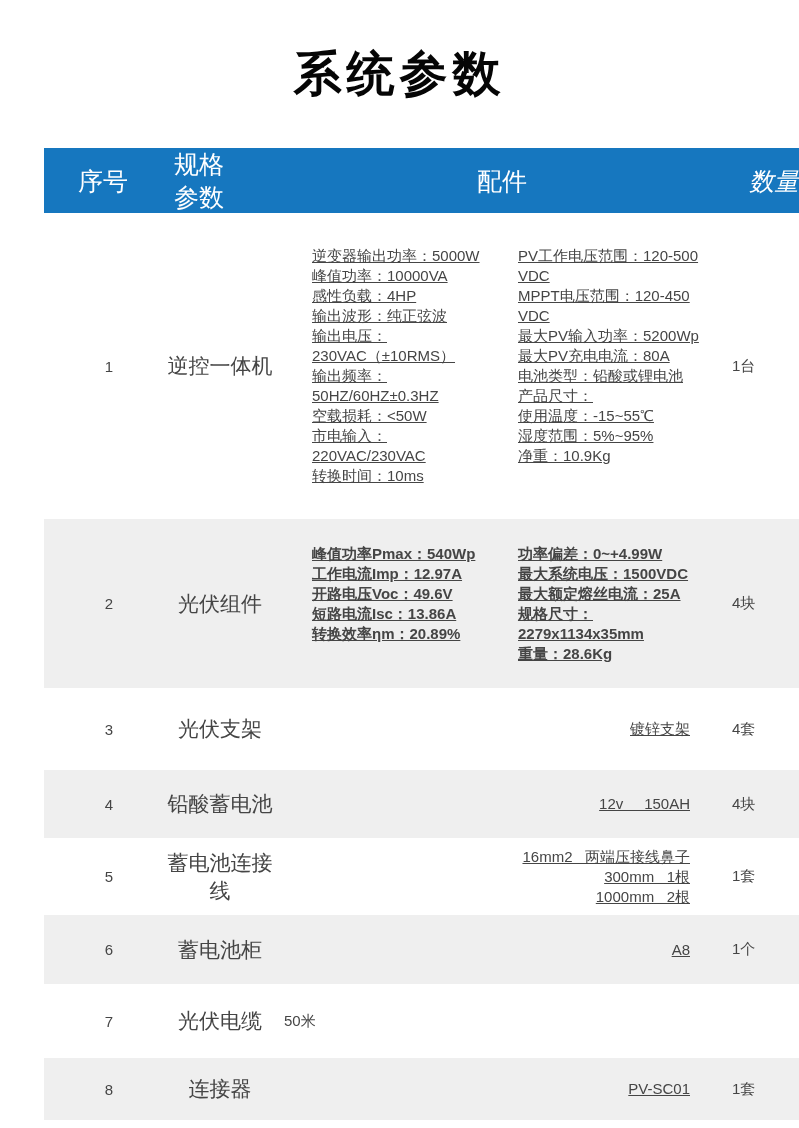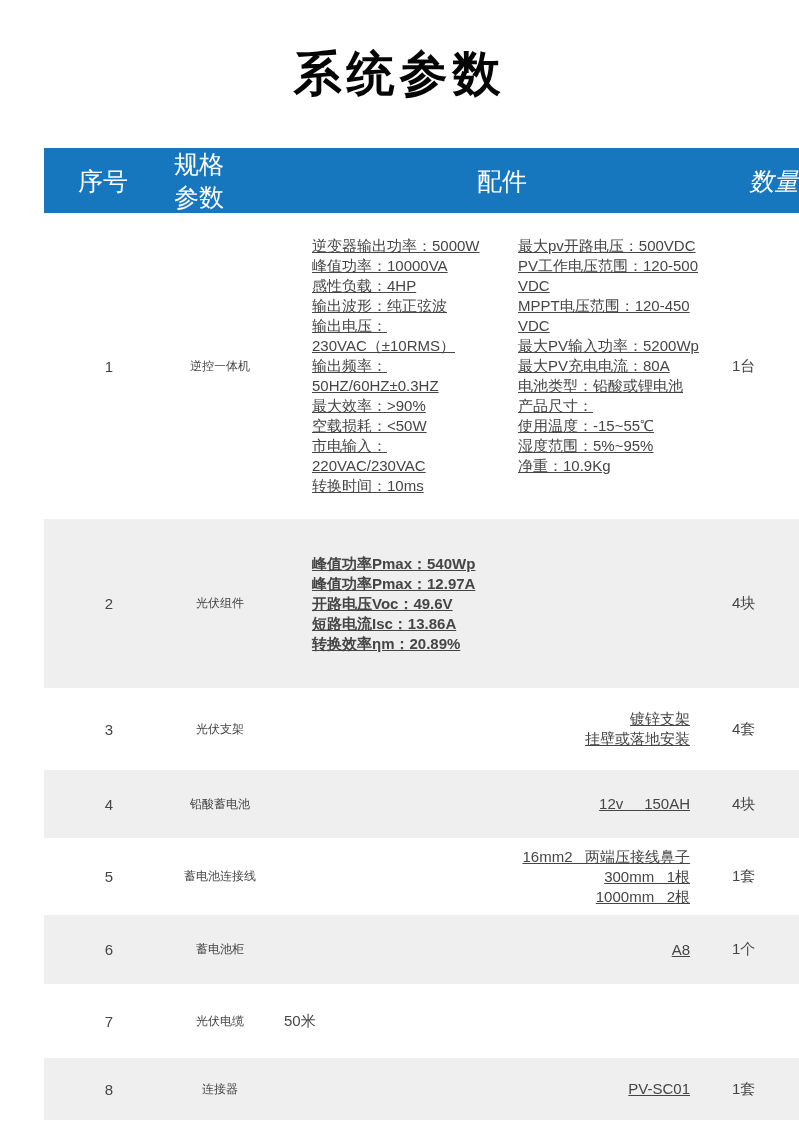--- a/index.html
+++ b/index.html
@@ -50,21 +50,21 @@
   .trow.stripe { background: var(--stripe, #efefef); }
   .r1 { height: 306px; }
   .r2 { height: 169px; }
   .r3 { height: 82px; }
   .r4 { height: 68px; }
   .r5 { height: 77px; }
   .r6 { height: 69px; }
   .r7 { height: 74px; }
   .r8 { height: 62px; }
   .cell-index { text-align: center; padding-left: 12px; }
-  .cell-part  { text-align: center; padding-right: 6px; font-size: 12px; }
+  .cell-part  { text-align: center; padding-right: 6px; font-size: 21px; }
   .cell-qty   { text-align: left; padding-right: 15px; }
   .spec-columns { display: flex; line-height: 20px; }
   .spec-col.left  { width: 225px; padding-left: 28px; }
   .spec-col.right { flex: 1; padding-left: 9px; }
   .spec-center { text-align: right; padding-right: 42px; line-height: 20px; }
   .spec-line { white-space: pre-wrap; text-decoration: underline; }
   .r2 .spec-line { font-weight: 600; }
   .page-footer { height: 8px; background: #ffffff; }
 </style>
 </head>
@@ -93,28 +93,26 @@
       <div class="spec-columns">
         <div class="spec-col left">
                 <div class="spec-line">逆变器输出功率：5000W</div>
                 <div class="spec-line">峰值功率：10000VA</div>
                 <div class="spec-line">感性负载：4HP</div>
                 <div class="spec-line">输出波形：纯正弦波</div>
                 <div class="spec-line">输出电压：</div>
                 <div class="spec-line">230VAC（±10RMS）</div>
                 <div class="spec-line">输出频率：</div>
                 <div class="spec-line">50HZ/60HZ±0.3HZ</div>
-                <div class="spec-line">最大效率：&gt;90%</div>
                 <div class="spec-line">空载损耗：&lt;50W</div>
                 <div class="spec-line">市电输入：</div>
                 <div class="spec-line">220VAC/230VAC</div>
                 <div class="spec-line">转换时间：10ms</div>
               </div>
         <div class="spec-col right">
-                <div class="spec-line">最大pv开路电压：500VDC</div>
                 <div class="spec-line">PV工作电压范围：120-500</div>
                 <div class="spec-line">VDC</div>
                 <div class="spec-line">MPPT电压范围：120-450</div>
                 <div class="spec-line">VDC</div>
                 <div class="spec-line">最大PV输入功率：5200Wp</div>
                 <div class="spec-line">最大PV充电电流：80A</div>
                 <div class="spec-line">电池类型：铅酸或锂电池</div>
                 <div class="spec-line">产品尺寸：</div>
                 <div class="spec-line">使用温度：-15~55℃</div>
                 <div class="spec-line">湿度范围：5%~95%</div>
@@ -126,39 +124,46 @@
     <div class="cell-qty">1台</div>
   </div>
 
   <div class="trow r2 stripe">
     <div class="cell-index">2</div>
     <div class="cell-part">光伏组件</div>
     <div class="cell-spec">
       <div class="spec-columns">
         <div class="spec-col left">
                 <div class="spec-line">峰值功率Pmax：540Wp</div>
-                <div class="spec-line">峰值功率Pmax：12.97A</div>
+                <div class="spec-line">工作电流Imp：12.97A</div>
                 <div class="spec-line">开路电压Voc：49.6V</div>
                 <div class="spec-line">短路电流Isc：13.86A</div>
                 <div class="spec-line">转换效率ηm：20.89%</div>
               </div>
+        <div class="spec-col right">
+                <div class="spec-line">功率偏差：0~+4.99W</div>
+                <div class="spec-line">最大系统电压：1500VDC</div>
+                <div class="spec-line">最大额定熔丝电流：25A</div>
+                <div class="spec-line">规格尺寸：</div>
+                <div class="spec-line">2279x1134x35mm</div>
+                <div class="spec-line">重量：28.6Kg</div>
+              </div>
       </div>
 
     </div>
     <div class="cell-qty">4块</div>
   </div>
 
   <div class="trow r3">
     <div class="cell-index">3</div>
     <div class="cell-part">光伏支架</div>
     <div class="cell-spec">
 
       <div class="spec-center">
               <div class="spec-line">镀锌支架</div>
-              <div class="spec-line">挂壁或落地安装</div>
             </div>
     </div>
     <div class="cell-qty">4套</div>
   </div>
 
   <div class="trow r4 stripe">
     <div class="cell-index">4</div>
     <div class="cell-part">铅酸蓄电池</div>
     <div class="cell-spec">
 

